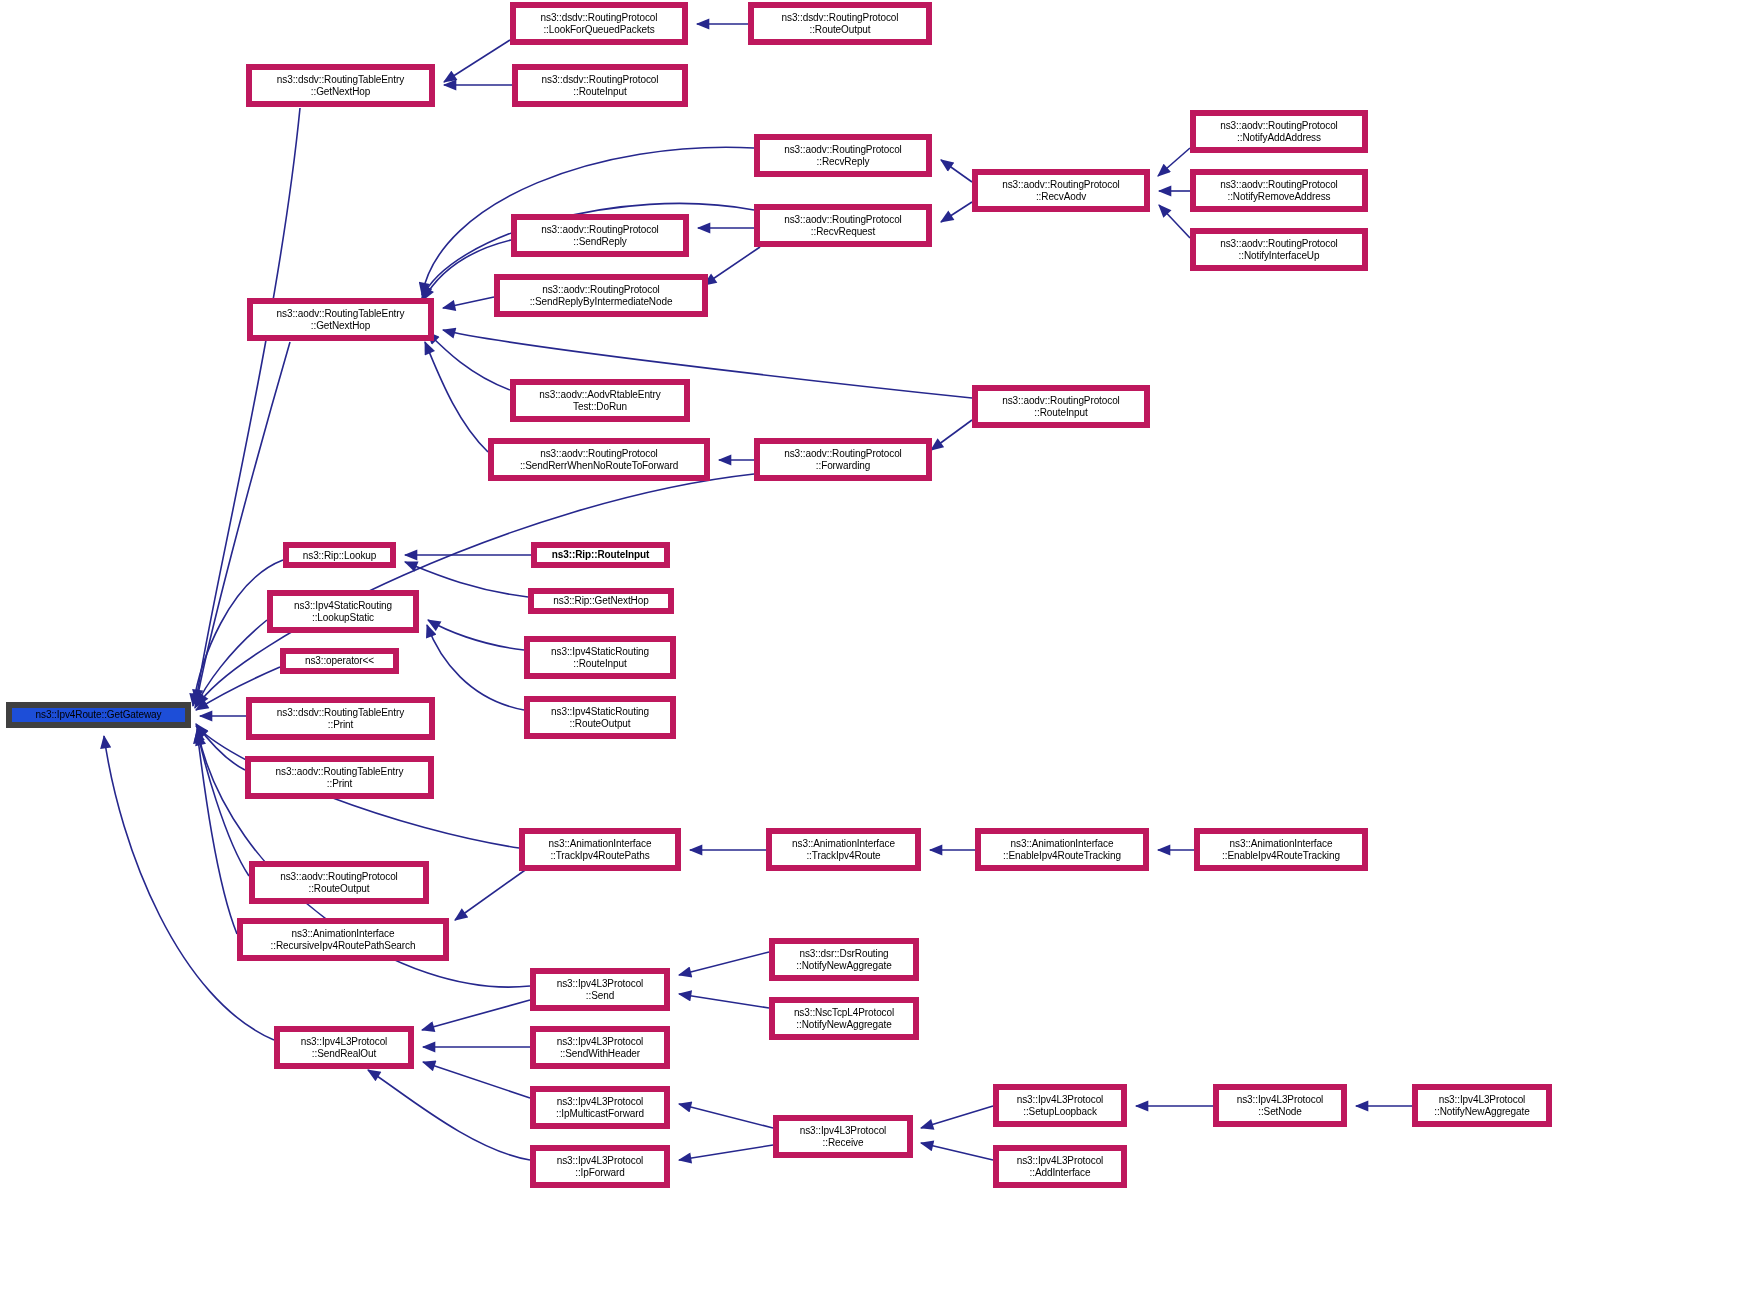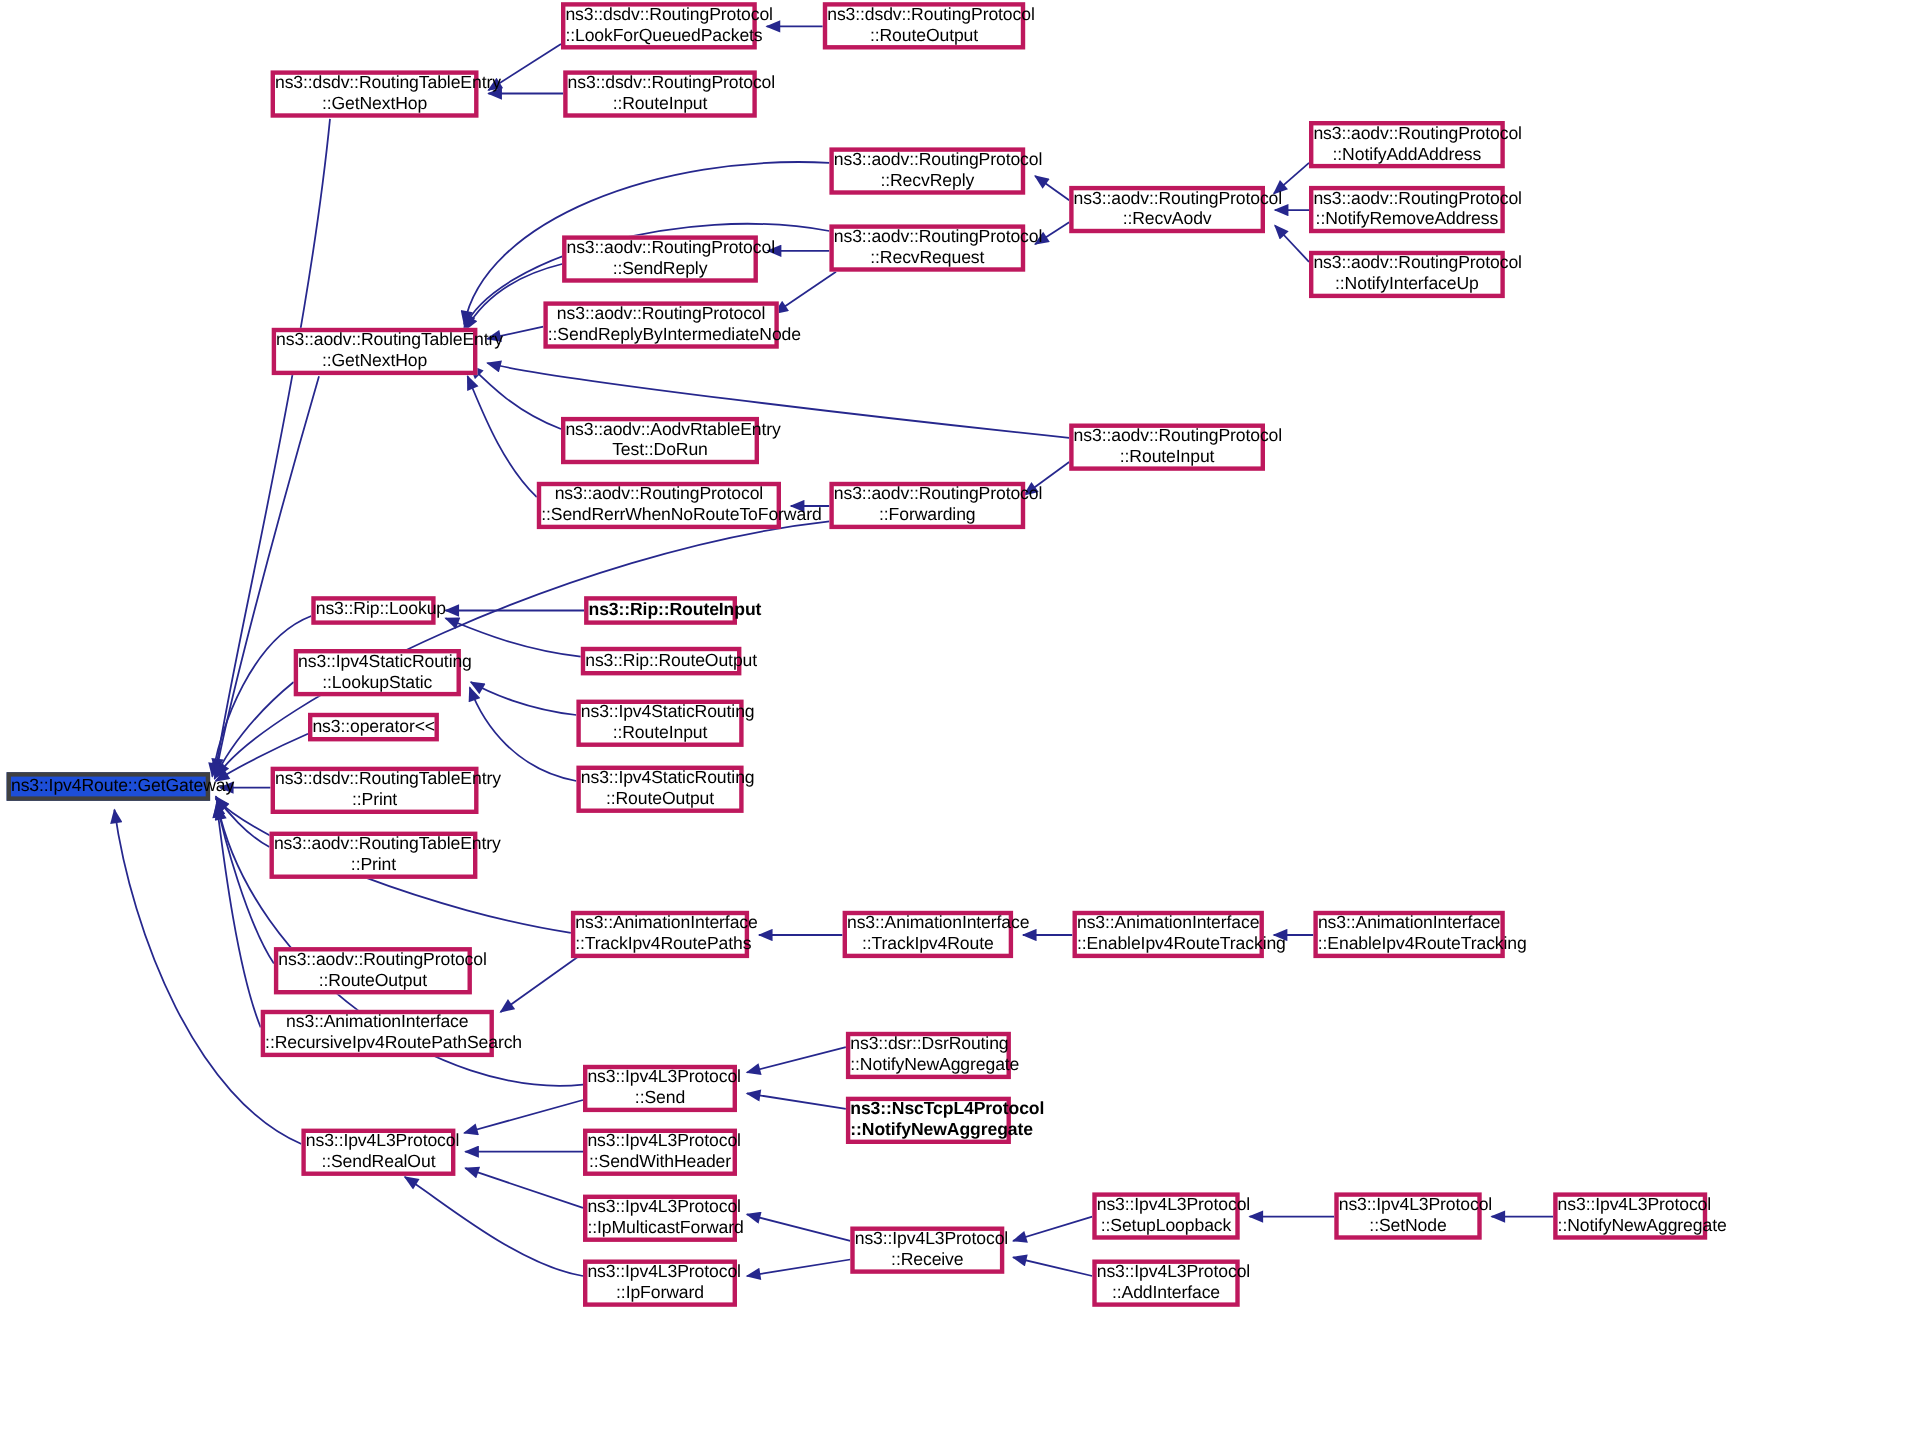--- a/index.html
+++ b/index.html
@@ -19,29 +19,29 @@
     position: absolute;
     left: 0;
     top: 0;
     width: 1739px;
     height: 1316px;
     pointer-events: none;
   }
   .node {
     position: absolute;
     box-sizing: border-box;
-    border: 4px solid #be185d;
+    border: 6px solid #be185d;
     background: #ffffff;
     color: #000000;
     display: flex;
     align-items: center;
     justify-content: center;
     text-align: center;
     line-height: 1.18;
-    font-size: 16px;
+    font-size: 10px;
     letter-spacing: -0.1px;
     white-space: pre-line;
     cursor: pointer;
     z-index: 2;
   }
   .node.root {
     background: #1d4ed8;
     border-color: #404040;
   }
   .node-label {
@@ -146,21 +146,21 @@
       <div class="node" style="left: 510px; top: 379px; width: 180px; height: 43px; justify-content: center;"><span class="node-label">ns3::aodv::AodvRtableEntry
 Test::DoRun</span></div>
       <div class="node" style="left: 972px; top: 385px; width: 178px; height: 43px;"><span class="node-label">ns3::aodv::RoutingProtocol
 ::RouteInput</span></div>
       <div class="node" style="left: 488px; top: 438px; width: 222px; height: 43px;"><span class="node-label">ns3::aodv::RoutingProtocol
 ::SendRerrWhenNoRouteToForward</span></div>
       <div class="node" style="left: 754px; top: 438px; width: 178px; height: 43px;"><span class="node-label">ns3::aodv::RoutingProtocol
 ::Forwarding</span></div>
       <div class="node" style="left: 283px; top: 542px; width: 113px; height: 26px; align-items: flex-end;"><span class="node-label">ns3::Rip::Lookup</span></div>
       <div class="node" style="left: 531px; top: 542px; width: 139px; height: 26px; font-weight: bold;"><span class="node-label">ns3::Rip::RouteInput</span></div>
-      <div class="node" style="left: 528px; top: 588px; width: 146px; height: 26px;"><span class="node-label">ns3::Rip::RouteOutput</span></div>
+      <div class="node" style="left: 528px; top: 588px; width: 146px; height: 26px;"><span class="node-label">ns3::Rip::GetNextHop</span></div>
       <div class="node" style="left: 267px; top: 590px; width: 152px; height: 43px;"><span class="node-label">ns3::Ipv4StaticRouting
 ::LookupStatic</span></div>
       <div class="node" style="left: 524px; top: 636px; width: 152px; height: 43px;"><span class="node-label">ns3::Ipv4StaticRouting
 ::RouteInput</span></div>
       <div class="node" style="left: 280px; top: 648px; width: 119px; height: 26px;"><span class="node-label">ns3::operator&lt;&lt;</span></div>
       <div class="node" style="left: 524px; top: 696px; width: 152px; height: 43px;"><span class="node-label">ns3::Ipv4StaticRouting
 ::RouteOutput</span></div>
       <div class="node root" style="left: 6px; top: 702px; width: 185px; height: 26px;"><span class="node-label">ns3::Ipv4Route::GetGateway</span></div>
       <div class="node" style="left: 246px; top: 697px; width: 189px; height: 43px;"><span class="node-label">ns3::dsdv::RoutingTableEntry
 ::Print</span></div>
@@ -175,21 +175,21 @@
       <div class="node" style="left: 1194px; top: 828px; width: 174px; height: 43px;"><span class="node-label">ns3::AnimationInterface
 ::EnableIpv4RouteTracking</span></div>
       <div class="node" style="left: 249px; top: 861px; width: 180px; height: 43px;"><span class="node-label">ns3::aodv::RoutingProtocol
 ::RouteOutput</span></div>
       <div class="node" style="left: 237px; top: 918px; width: 212px; height: 43px;"><span class="node-label">ns3::AnimationInterface
 ::RecursiveIpv4RoutePathSearch</span></div>
       <div class="node" style="left: 769px; top: 938px; width: 150px; height: 43px;"><span class="node-label">ns3::dsr::DsrRouting
 ::NotifyNewAggregate</span></div>
       <div class="node" style="left: 530px; top: 968px; width: 140px; height: 43px;"><span class="node-label">ns3::Ipv4L3Protocol
 ::Send</span></div>
-      <div class="node" style="left: 769px; top: 997px; width: 150px; height: 43px; font-weight: bold;"><span class="node-label">ns3::NscTcpL4Protocol
+      <div class="node" style="left: 769px; top: 997px; width: 150px; height: 43px;"><span class="node-label">ns3::NscTcpL4Protocol
 ::NotifyNewAggregate</span></div>
       <div class="node" style="left: 530px; top: 1026px; width: 140px; height: 43px;"><span class="node-label">ns3::Ipv4L3Protocol
 ::SendWithHeader</span></div>
       <div class="node" style="left: 274px; top: 1026px; width: 140px; height: 43px;"><span class="node-label">ns3::Ipv4L3Protocol
 ::SendRealOut</span></div>
       <div class="node" style="left: 530px; top: 1086px; width: 140px; height: 43px;"><span class="node-label">ns3::Ipv4L3Protocol
 ::IpMulticastForward</span></div>
       <div class="node" style="left: 993px; top: 1084px; width: 134px; height: 43px;"><span class="node-label">ns3::Ipv4L3Protocol
 ::SetupLoopback</span></div>
       <div class="node" style="left: 1213px; top: 1084px; width: 134px; height: 43px;"><span class="node-label">ns3::Ipv4L3Protocol

